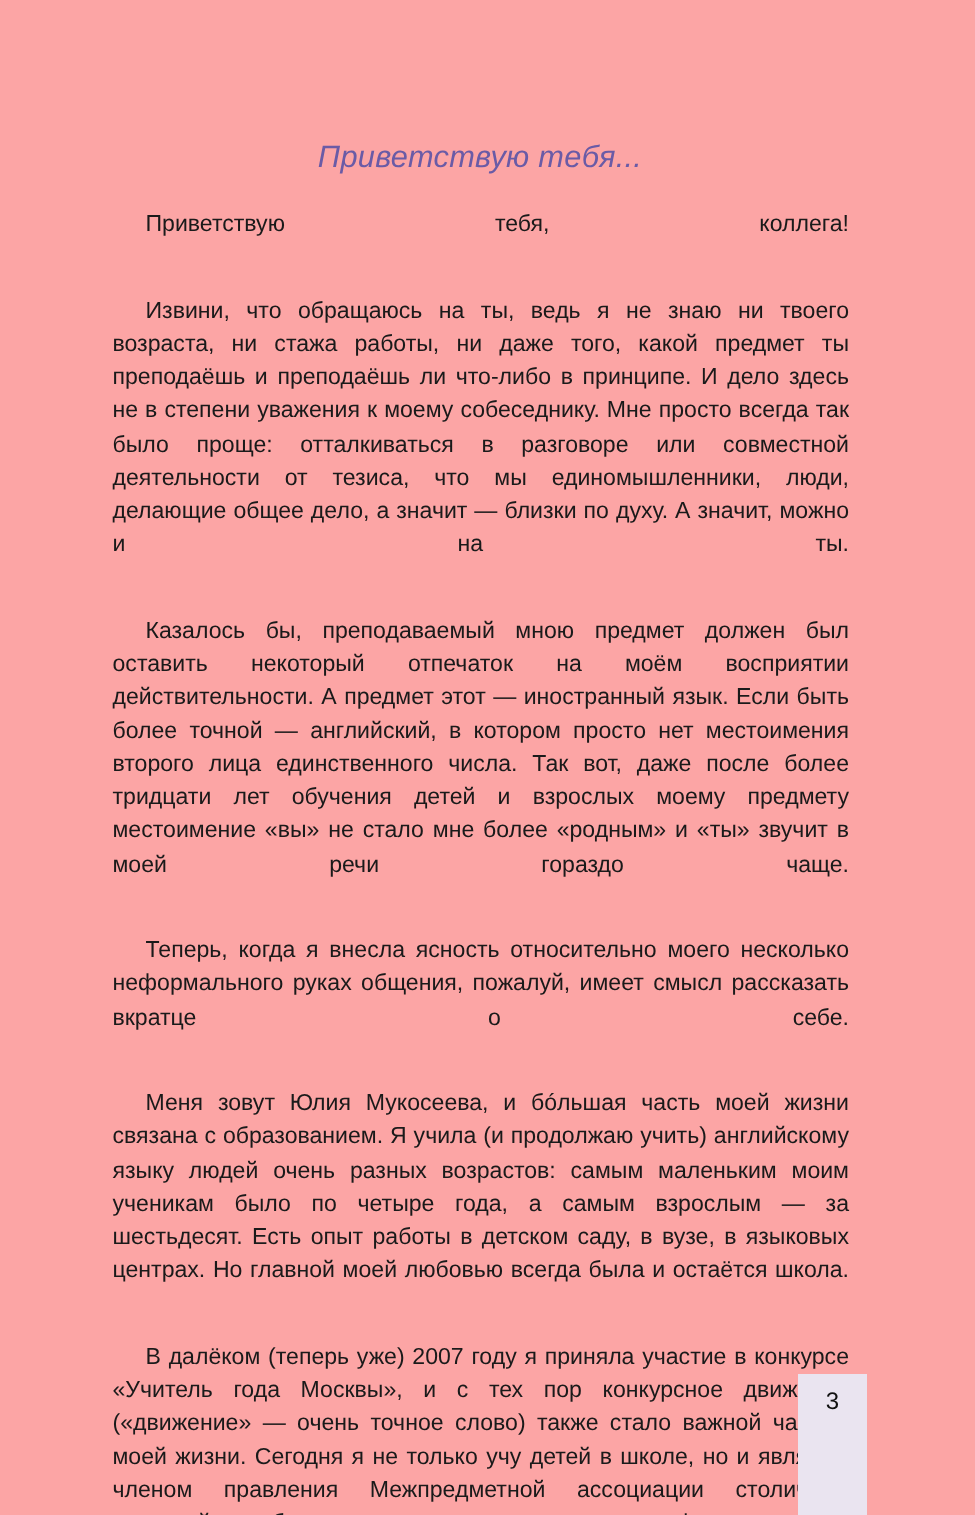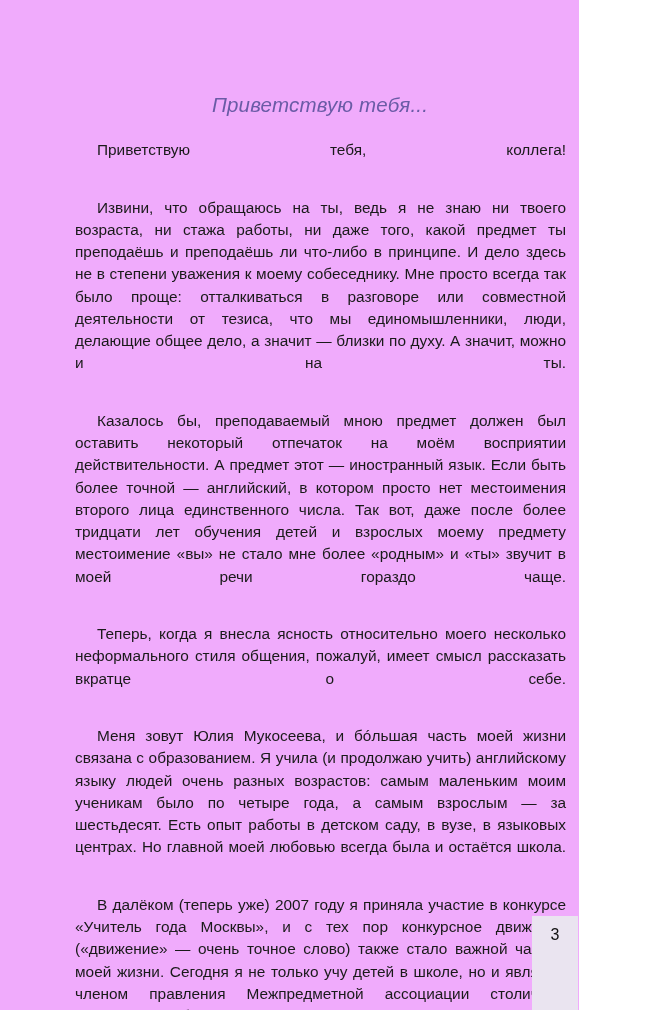--- a/index.html
+++ b/index.html
@@ -11,23 +11,23 @@
     width: 650px;
     height: 1010px;
     background: #ffffff;
     font-family: "Liberation Sans", sans-serif;
     -webkit-font-smoothing: antialiased;
     overflow: hidden;
   }
 
   .page {
     position: relative;
-    width: 579px;
+    width: 650px;
     height: 1010px;
-    background: #f0abfc;
+    background: #fca5a5;
     box-sizing: border-box;
   }
 
   
   .chapter-title {
     position: absolute;
     left: 62px;
     top: 78px;
     width: 516px;
     text-align: center;
@@ -96,21 +96,21 @@
 <body>
 
 <div class="page">
 
   <h1 class="chapter-title">Приветствую тебя...</h1>
 
   <div class="body-text">
     <p>Приветствую тебя, коллега!</p>
     <p>Извини, что обращаюсь на ты, ведь я не знаю ни твоего возраста, ни стажа работы, ни даже того, какой предмет ты преподаёшь и преподаёшь ли что-либо в принципе. И дело здесь не в степени уважения к моему собеседнику. Мне просто всегда так было проще: отталкиваться в разговоре или совместной деятельности от тезиса, что мы единомышленники, люди, делающие общее дело, а значит — близки по духу. А значит, можно и на ты.</p>
     <p>Казалось бы, преподаваемый мною предмет должен был оставить некоторый отпечаток на моём восприятии действительности. А предмет этот — иностранный язык. Если быть более точной — английский, в котором просто нет местоимения второго лица единственного числа. Так вот, даже после более тридцати лет обучения детей и взрослых моему предмету местоимение «вы» не стало мне более «родным» и «ты» звучит в моей речи гораздо чаще.</p>
-    <p>Теперь, когда я внесла ясность относительно моего несколько неформального стиля общения, пожалуй, имеет смысл рассказать вкратце о себе.</p>
+    <p>Теперь, когда я внесла ясность относительно моего несколько неформального руках общения, пожалуй, имеет смысл рассказать вкратце о себе.</p>
     <p>Меня зовут Юлия Мукосеева, и бóльшая часть моей жизни связана с образованием. Я учила (и продолжаю учить) английскому языку людей очень разных возрастов: самым маленьким моим ученикам было по четыре года, а самым взрослым — за шестьдесят. Есть опыт работы в детском саду, в вузе, в языковых центрах. Но главной моей любовью всегда была и остаётся школа.</p>
     <p>В далёком (теперь уже) 2007 году я приняла участие в конкурсе «Учитель года Москвы», и с тех пор конкурсное движение («движение» — очень точное слово) также стало важной частью моей жизни. Сегодня я не только учу детей в школе, но и являюсь членом правления Межпредметной ассоциации столичных учителей, работаю в жюри различных профессиональных конкурсов, много езжу по стране с мастер-классами. Именно поэтому книга, которую ты держишь сейчас в руках, — это не отражение опыта одного учителя одного предмета. Это некая хрестоматия, вобравшая в себя идеи ярких, творческих и талантливых учителей: участников профессиональных конкурсов, членов ассоциаций, педаго-</p>
   </div>
 
   <div class="folio-block"></div>
   <div class="folio-number">3</div>
 
 </div>
 
 </body></html>

